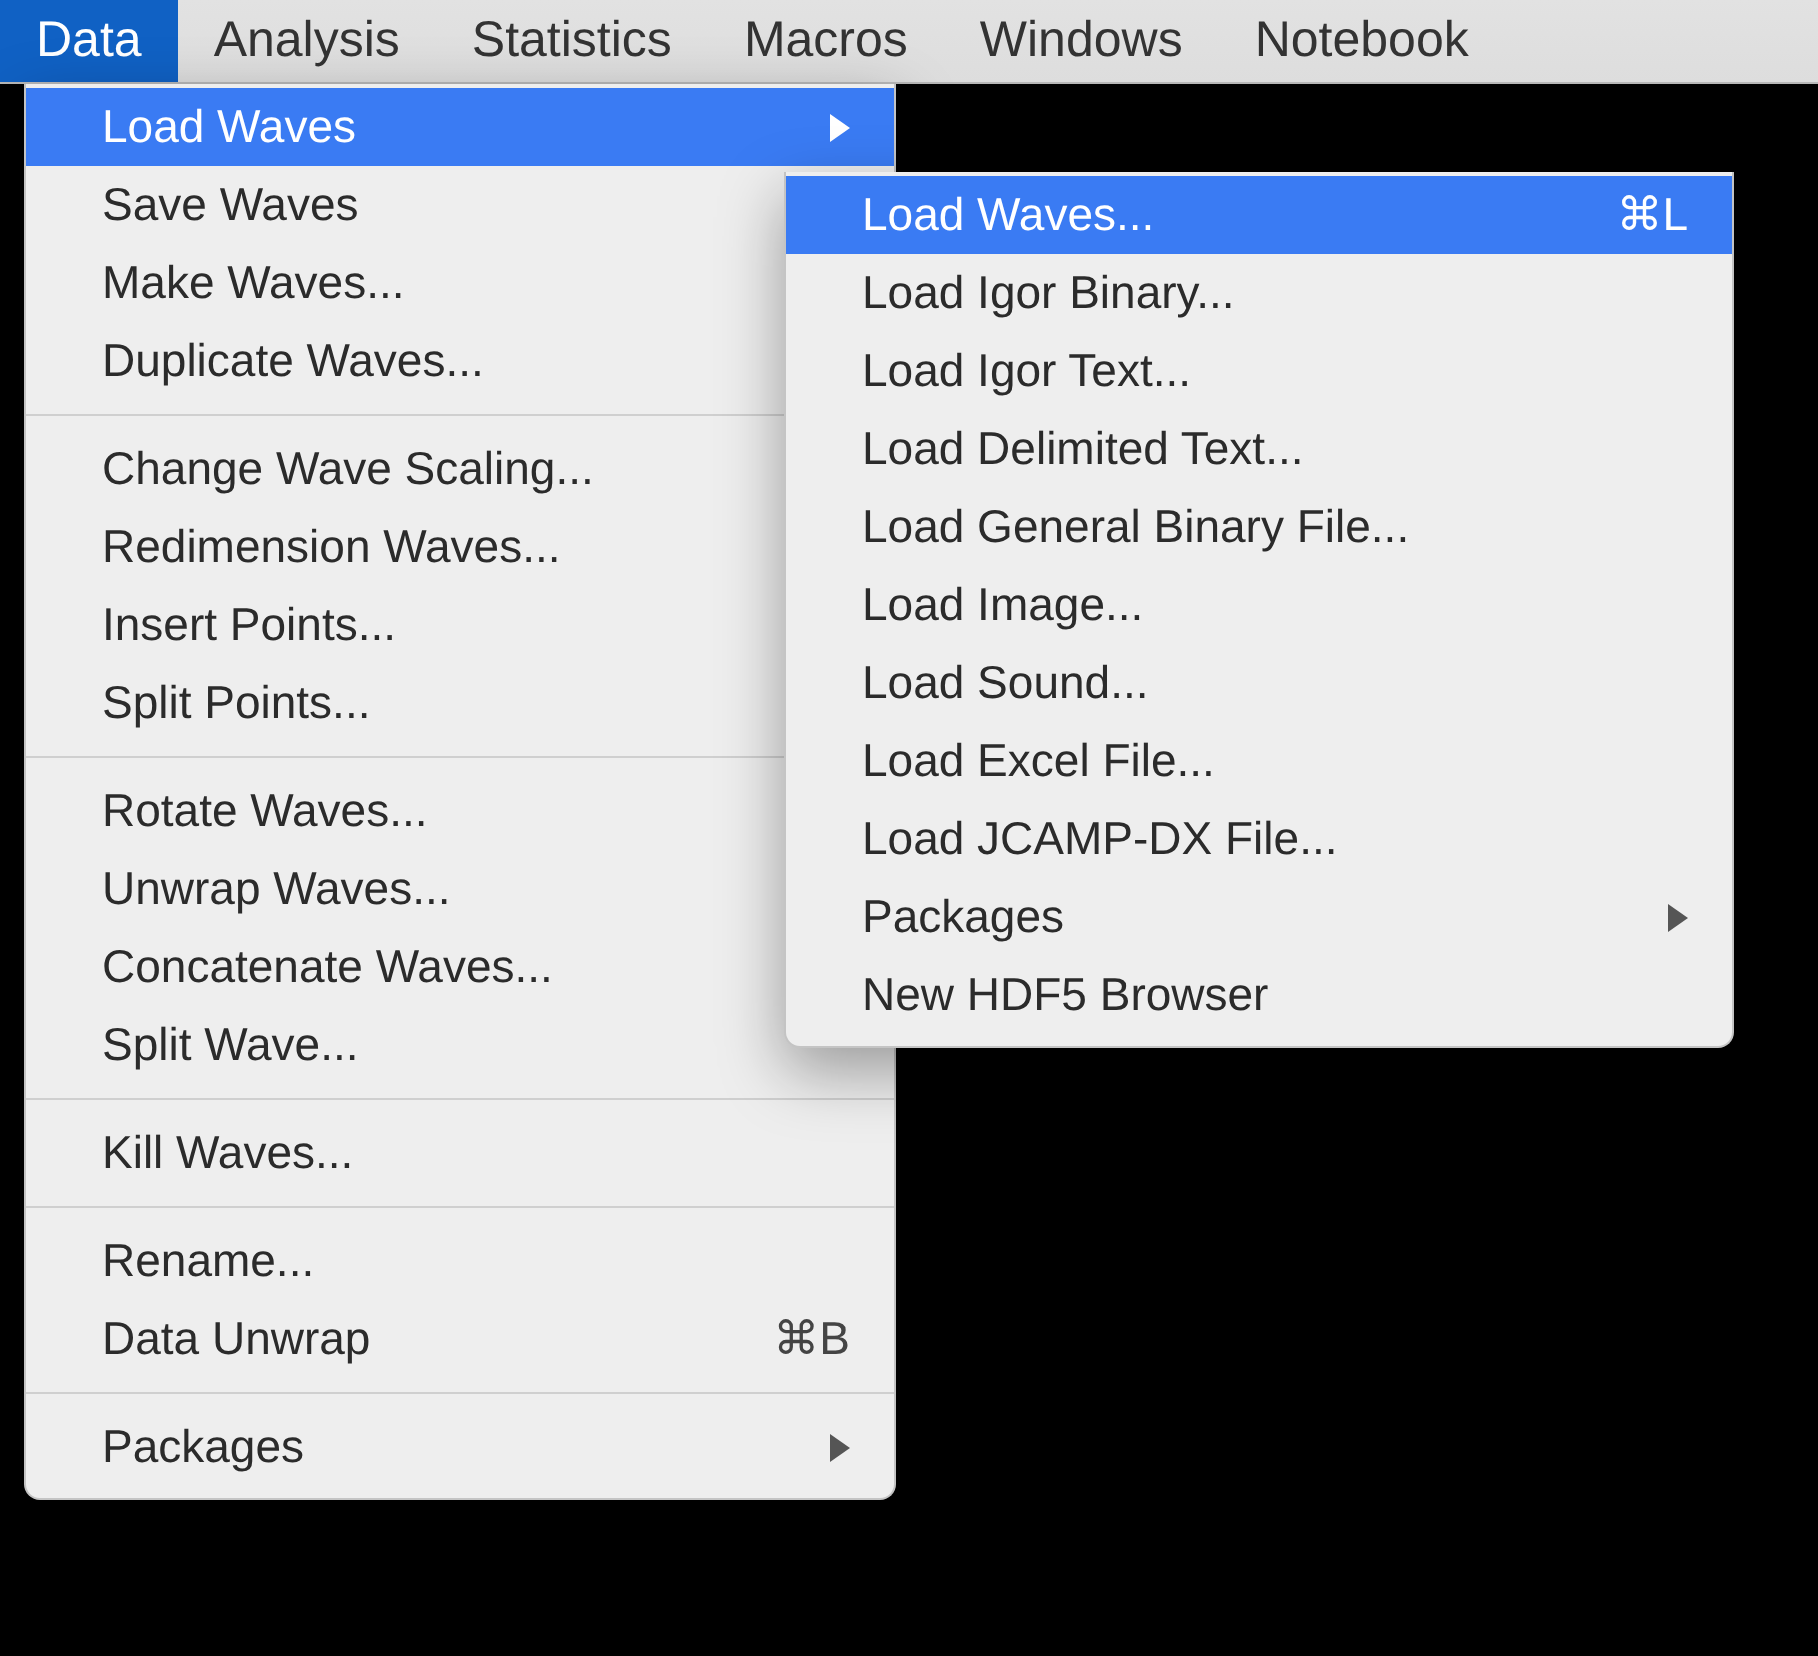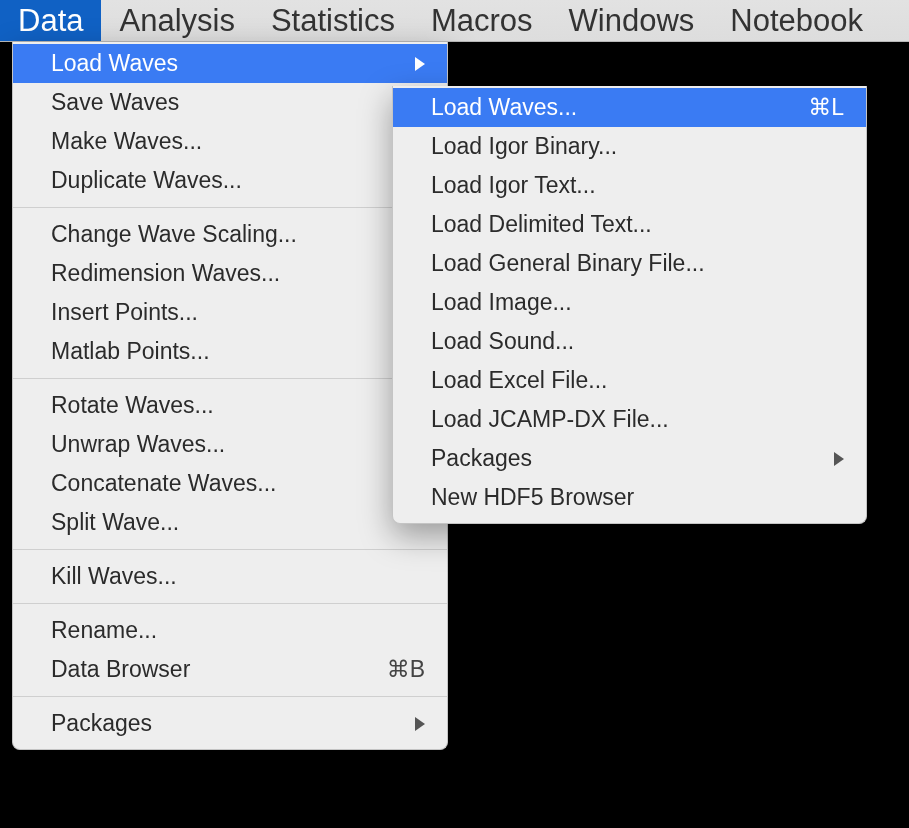--- a/index.html
+++ b/index.html
@@ -18,21 +18,21 @@
 .menubar {
   display: flex;
   height: 42px;
   background: linear-gradient(to bottom, #e2e2e2 0%, #dddddd 100%);
   border-bottom: 1px solid #b8b8b8;
 }
 .menubar-item {
   display: flex;
   align-items: center;
   padding: 0 18px;
-  font-size: 31px;
+  font-size: 25px;
   color: #333;
   cursor: default;
 }
 .menubar-item.active {
   background: #1061c4;
   color: #fff;
 }
 .dropdown {
   position: absolute;
   top: 42px;
@@ -139,21 +139,21 @@
     <div class="menu-item">
       <span class="label">Change Wave Scaling...</span>
     </div>
     <div class="menu-item">
       <span class="label">Redimension Waves...</span>
     </div>
     <div class="menu-item">
       <span class="label">Insert Points...</span>
     </div>
     <div class="menu-item">
-      <span class="label">Matlab Points...</span>
+      <span class="label">Split Points...</span>
     </div>
     <div class="separator"></div>
     <div class="menu-item">
       <span class="label">Rotate Waves...</span>
     </div>
     <div class="menu-item">
       <span class="label">Unwrap Waves...</span>
     </div>
     <div class="menu-item">
       <span class="label">Concatenate Waves...</span>
@@ -163,21 +163,21 @@
     </div>
     <div class="separator"></div>
     <div class="menu-item">
       <span class="label">Kill Waves...</span>
     </div>
     <div class="separator"></div>
     <div class="menu-item">
       <span class="label">Rename...</span>
     </div>
     <div class="menu-item">
-      <span class="label">Data Browser</span>
+      <span class="label">Data Unwrap</span>
       <span class="shortcut">⌘B</span>
     </div>
     <div class="separator"></div>
     <div class="menu-item">
       <span class="label">Packages</span>
       <span class="submenu-arrow"></span>
     </div>
   </div>
 
 <div class="dropdown sub" id="submenu">

